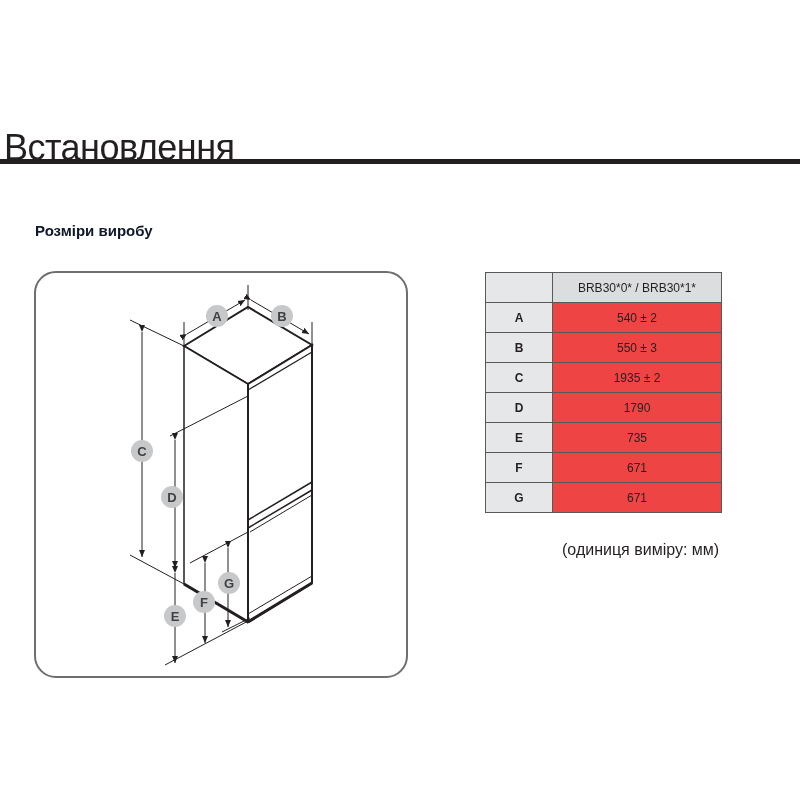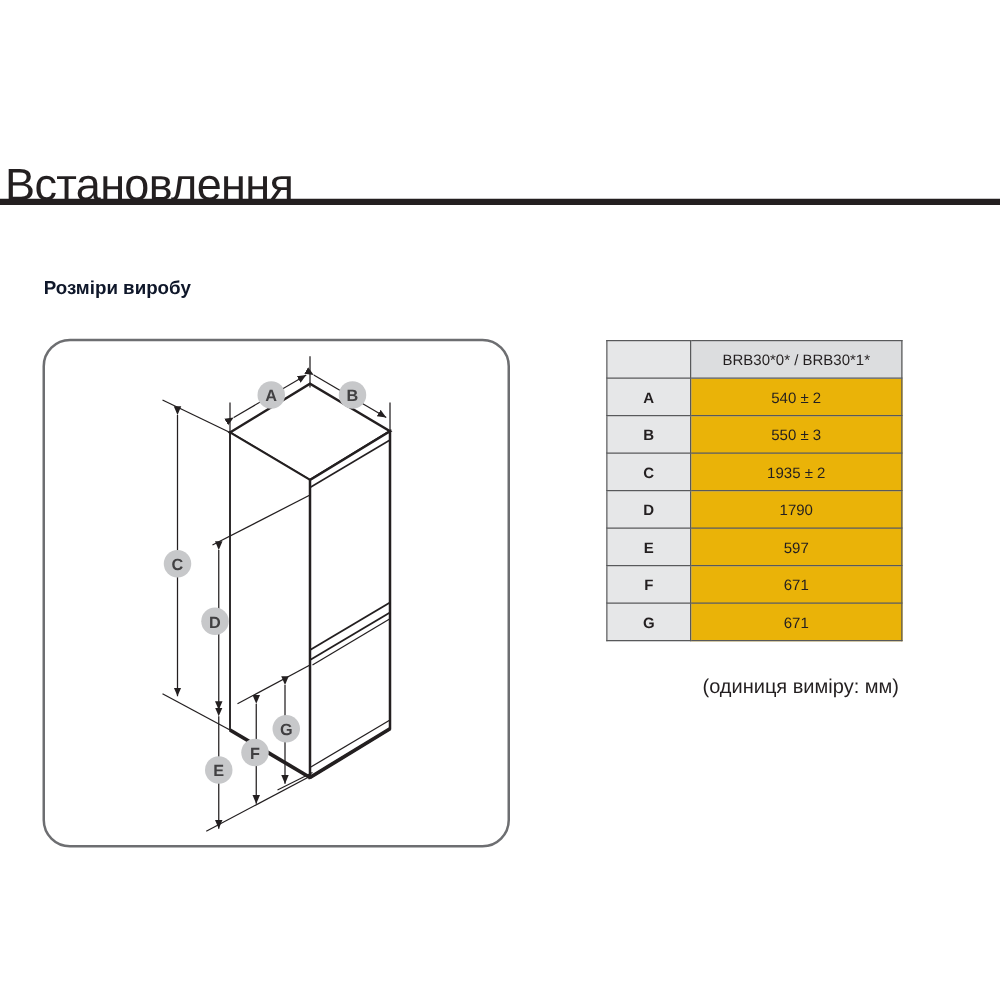--- a/index.html
+++ b/index.html
@@ -7,21 +7,21 @@
   .page-title { position: absolute; left: 4px; top: 108px; font-size: 36px; font-weight: normal; letter-spacing: -0.5px; color: #231f20; margin-top: 19px; }
   .title-rule { position: absolute; left: 0; top: 159px; width: 800px; height: 5px; background: #231f20; }
   .section-title { position: absolute; left: 35px; top: 222px; font-size: 15px; font-weight: bold; color: #0f172a; }
   .diagram-box { position: absolute; left: 34px; top: 271px; width: 374px; height: 407px; border: 2px solid #6d6e71; border-radius: 22px; box-sizing: border-box; }
   .diagram-svg { position: absolute; left: 0; top: 0; }
   table.dims { position: absolute; left: 485px; top: 272px; border-collapse: collapse; width: 237px; }
   table.dims td, table.dims th { border: 1.5px solid #58595b; height: 29px; padding: 0; text-align: center; font-size: 12px; font-weight: normal; }
   table.dims th.corner, table.dims td.key { background: #e6e7e8; width: 66px; }
   table.dims th.model { background: #dcdddf; }
   table.dims td.key { font-weight: bold; font-size: 12px; }
-  table.dims td.val { background: #eab308; }
+  table.dims td.val { background: #ef4444; }
   .unit-note { position: absolute; left: 562px; top: 541px; font-size: 16px; color: #231f20; }
   .lbl { font-family: "Liberation Sans", sans-serif; font-weight: bold; font-size: 13px; fill: #414042; }
 </style>
 </head>
 <body>
 
 <div class="page-title">Встановлення</div>
 <div class="title-rule"></div>
 <div class="section-title">Розміри виробу</div>
 
@@ -126,21 +126,21 @@
   <tr>
     <td class="key">C</td>
     <td class="val">1935 ± 2</td>
   </tr>
   <tr>
     <td class="key">D</td>
     <td class="val">1790</td>
   </tr>
   <tr>
     <td class="key">E</td>
-    <td class="val">597</td>
+    <td class="val">735</td>
   </tr>
   <tr>
     <td class="key">F</td>
     <td class="val">671</td>
   </tr>
   <tr>
     <td class="key">G</td>
     <td class="val">671</td>
   </tr>
 </tbody>

